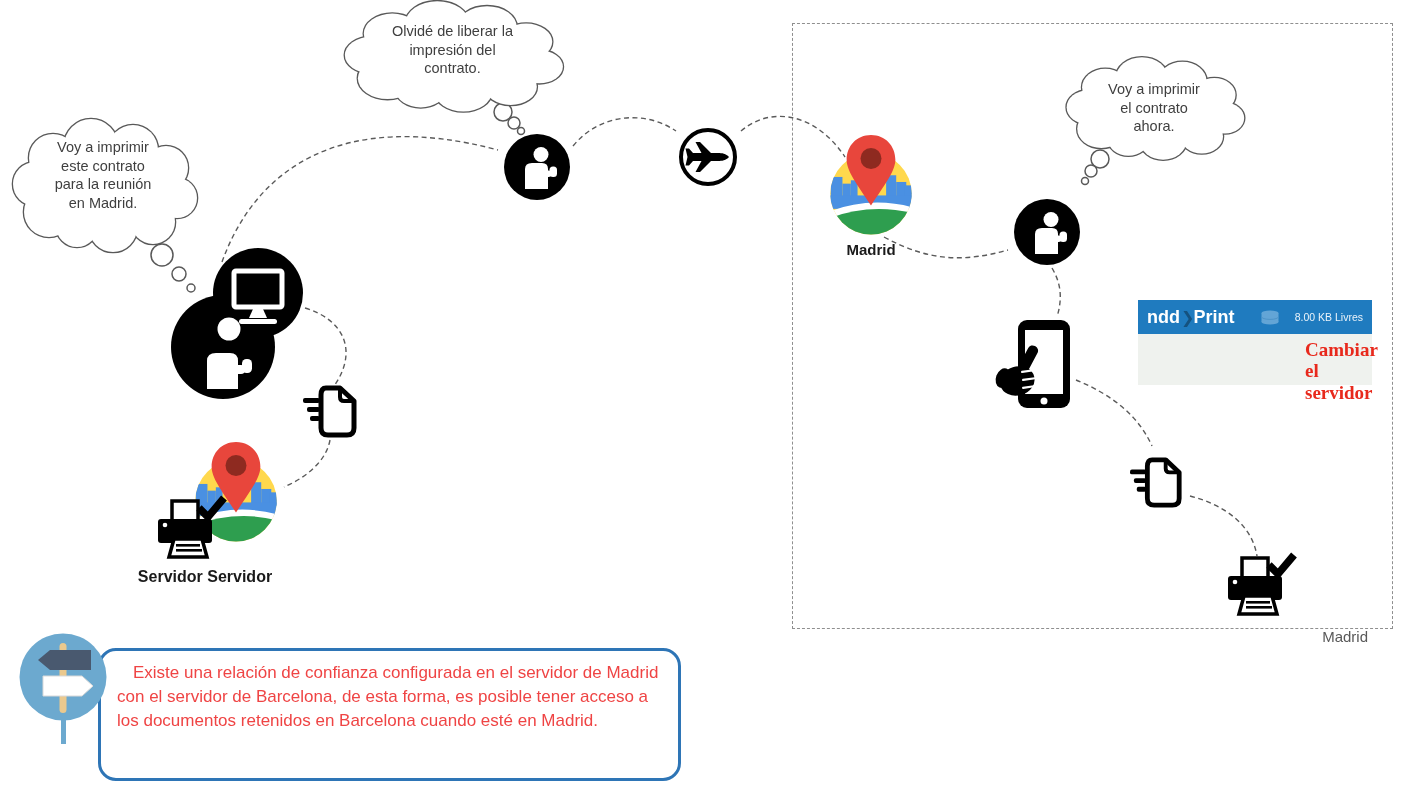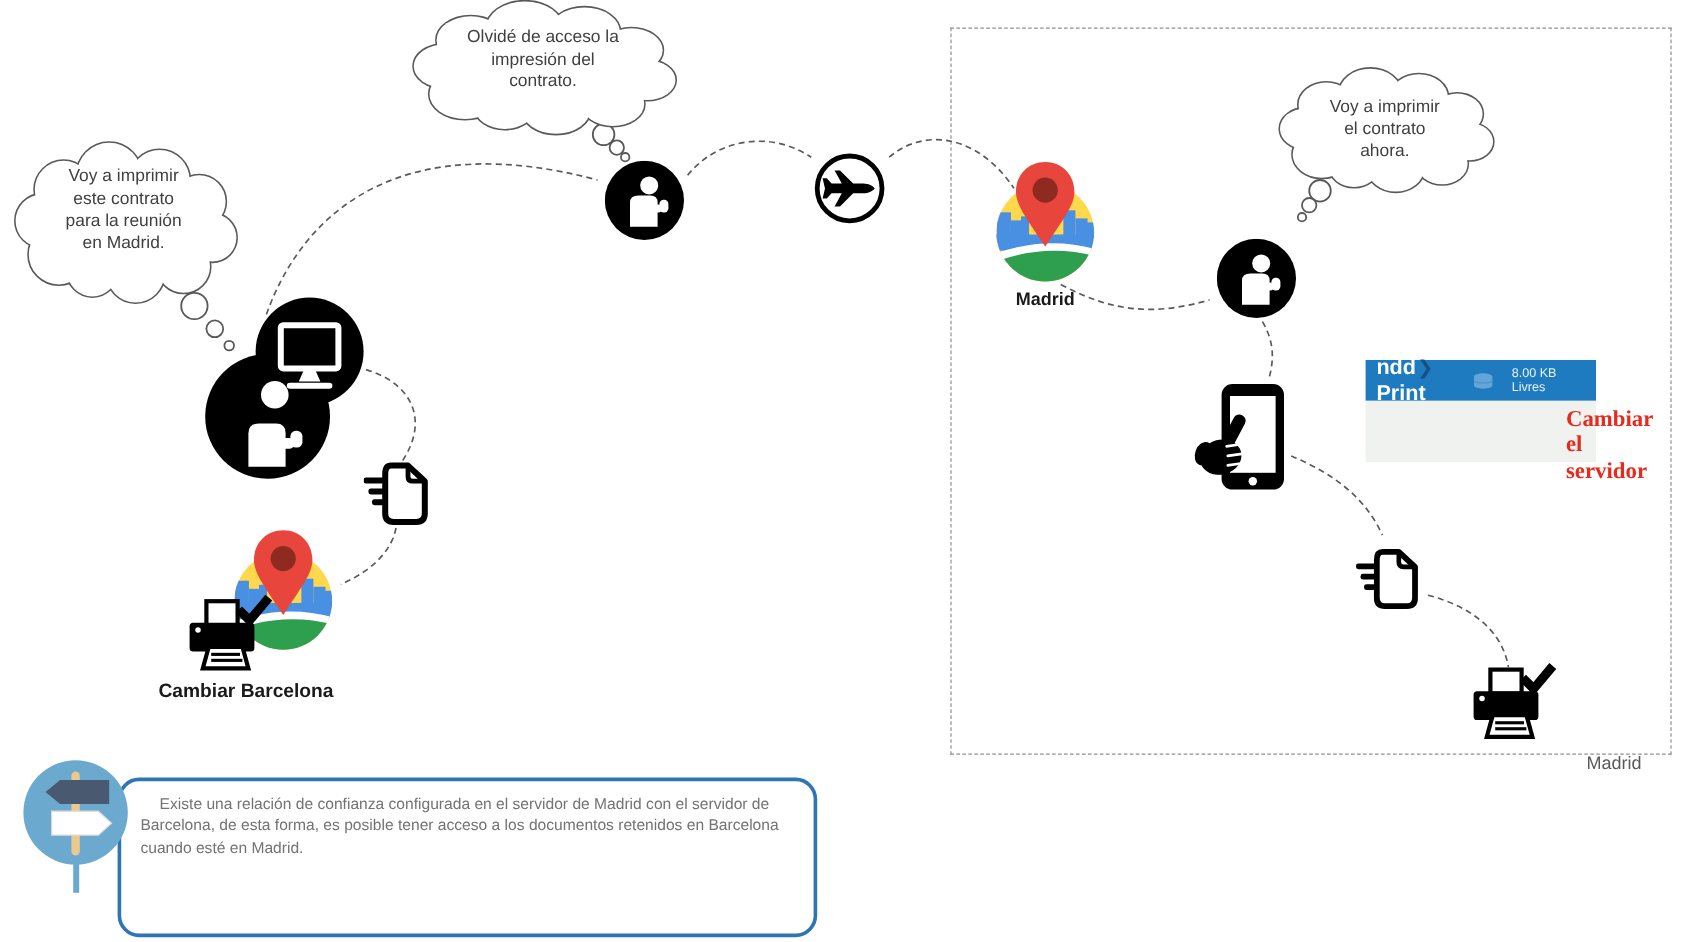--- a/index.html
+++ b/index.html
@@ -9,36 +9,36 @@
   svg{display:block;}
   
   .cloud-text{white-space:pre-line;text-align:center;color:#3f3f3f;font-size:14.5px;line-height:1.28;}
   
   .pin-label{font-weight:bold;color:#1a1a1a;text-align:center;font-size:15px;}
   .server-label{font-weight:bold;color:#1a1a1a;text-align:center;font-size:16px;}
   
   #madrid-region{left:792px;top:23px;width:599px;height:604px;border:1px dashed #8f8f8f;z-index:0;}
   #region-label{left:1288px;top:628px;width:80px;text-align:right;color:#595959;font-size:15px;}
   
-  #ndd-panel{left:1138px;top:300px;width:192px;height:85px;z-index:4;box-shadow:0 0 0 0;}
+  #ndd-panel{left:1138px;top:300px;width:234px;height:85px;z-index:4;box-shadow:0 0 0 0;}
   #ndd-header{height:34px;background:#1F7BBF;display:flex;align-items:center;padding:0 9px;box-sizing:border-box;}
   .logo{font-weight:bold;font-size:18px;color:#fff;letter-spacing:0;}
   .logo-arrow{color:#15527F;font-weight:bold;font-size:16px;margin:0 -1px 0 1px;}
   #ndd-storage{margin-left:auto;display:flex;align-items:center;gap:15px;color:#EAF3FA;font-size:10.5px;}
   #ndd-body{height:51px;background:#EFF2EE;position:relative;}
   #server-row{position:absolute;left:4px;top:3px;width:155px;height:40px;background:#E9ECE8;
               border:2.5px solid #E23327;display:flex;align-items:center;padding:0 8px;box-sizing:content-box;}
   #server-row .name{font-size:13px;color:#222;letter-spacing:.5px;margin-left:9px;}
   #server-row .dots{margin-left:auto;color:#2b2b2b;font-size:12px;font-weight:bold;letter-spacing:1px;}
   #server-annotation{position:absolute;left:167px;top:5px;width:68px;color:#E8291C;font-weight:bold;
                      font-size:19px;line-height:1.12;font-family:"Liberation Serif","DejaVu Serif",serif;}
   
   #note-box{left:98px;top:648px;width:583px;height:133px;border:3px solid #2E75B6;border-radius:18px;
             box-sizing:border-box;background:#fff;z-index:2;}
-  #note-text{position:absolute;left:14px;top:10px;right:14px;font-size:13px;color:#737373;line-height:1.42;}
+  #note-text{position:absolute;left:14px;top:10px;right:14px;font-size:17px;color:#ef4444;line-height:1.42;}
   #note-text p{margin:0;}
   #note-text .p1{text-indent:16px;margin-left:2px;}
   #note-text .p2{margin-top:13px;}
   #note-icon{left:19px;top:632px;z-index:5;}
 </style>
 </head>
 <body>
 
 <div id="canvas">
 
@@ -102,21 +102,21 @@
 
     <use href="#cloud-shape" transform="translate(3,120) scale(1,1)"></use>
     <use href="#cloud-shape" transform="translate(333,2) scale(1.185,0.83)"></use>
     <use href="#cloud-shape" transform="translate(1057,58) scale(0.965,0.77)"></use>
   </svg>
 
   <div class="abs cloud-text" style="left:18px;top:138px;width:170px;z-index:2">Voy a imprimir
 este contrato
 para la reunión
 en Madrid.</div>
-  <div class="abs cloud-text" style="left:360px;top:22px;width:185px;z-index:2">Olvidé de acceso la
+  <div class="abs cloud-text" style="left:360px;top:22px;width:185px;z-index:2">Olvidé de liberar la
 impresión del
 contrato.</div>
   <div class="abs cloud-text" style="left:1080px;top:80px;width:148px;z-index:2">Voy a imprimir
 el contrato
 ahora.</div>
 
   <svg class="abs" style="left:168px;top:245px;z-index:2" width="140" height="158" viewBox="0 0 140 158">
     <circle cx="90" cy="48" r="45" fill="#000"></circle>
     <circle cx="55" cy="102" r="52" fill="#000"></circle>
     <rect x="66" y="26" width="48" height="36" rx="2" fill="none" stroke="#fff" stroke-width="5"></rect>
@@ -163,21 +163,21 @@
   <svg class="abs" style="left:152px;top:493px;z-index:3" width="76" height="68" viewBox="0 0 76 68">
     <rect x="20" y="8" width="26" height="20" fill="#fff" stroke="#000" stroke-width="3.5"></rect>
     <path d="M47,15 L56,24 L72,5" fill="none" stroke="#000" stroke-width="7.5"></path>
     <rect x="6" y="26" width="54" height="24" rx="3" fill="#000"></rect>
     <circle cx="13" cy="32" r="2.3" fill="#fff"></circle>
     <polygon points="22,46 50,46 55,64 17,64" fill="#fff" stroke="#000" stroke-width="3.5"></polygon>
     <rect x="24" y="51" width="24" height="2.6" fill="#000"></rect>
     <rect x="24" y="56" width="26" height="2.6" fill="#000"></rect>
   </svg>
 
-  <div class="abs server-label" style="left:105px;top:568px;width:200px;z-index:2">Cambiar Barcelona</div>
+  <div class="abs server-label" style="left:105px;top:568px;width:200px;z-index:2">Servidor Servidor</div>
 
   <svg class="abs" style="left:504px;top:134px;z-index:2" width="66" height="66" viewBox="0 0 66 66">
     <circle cx="33" cy="33" r="33" fill="#000"></circle>
     <circle cx="37" cy="20.5" r="7.5" fill="#fff"></circle>
     <path d="M21,35 q0,-6 7,-6 h10 q6,0 6,6 v20 h-23 z" fill="#fff"></path>
     <rect x="33.5" y="36.5" width="14" height="6.5" rx="3" fill="#fff"></rect>
     <rect x="45.5" y="32.5" width="7.5" height="10.5" rx="3.5" fill="#fff"></rect>
   </svg>
 
   <svg class="abs" style="left:678px;top:127px;z-index:2" width="60" height="60" viewBox="0 0 60 60">

